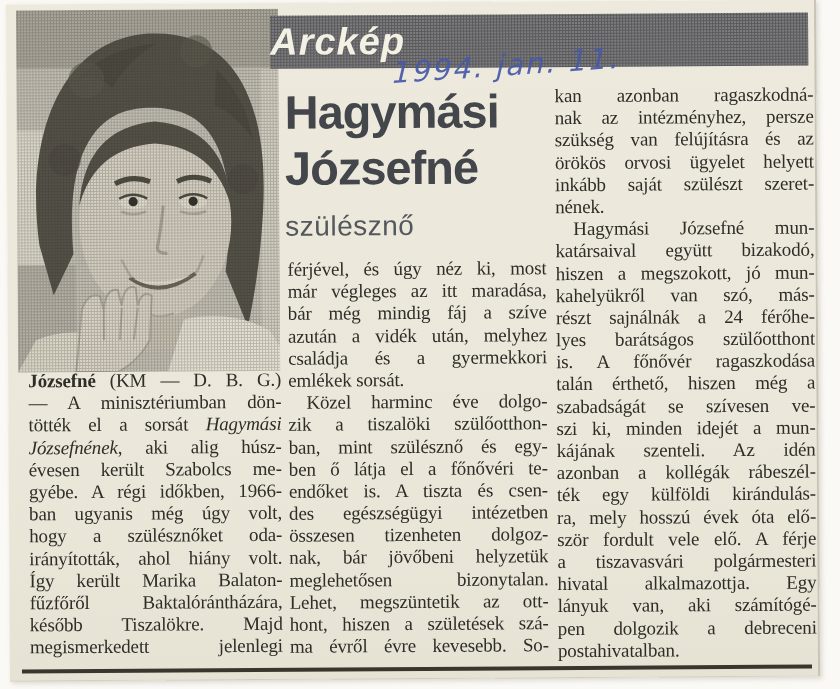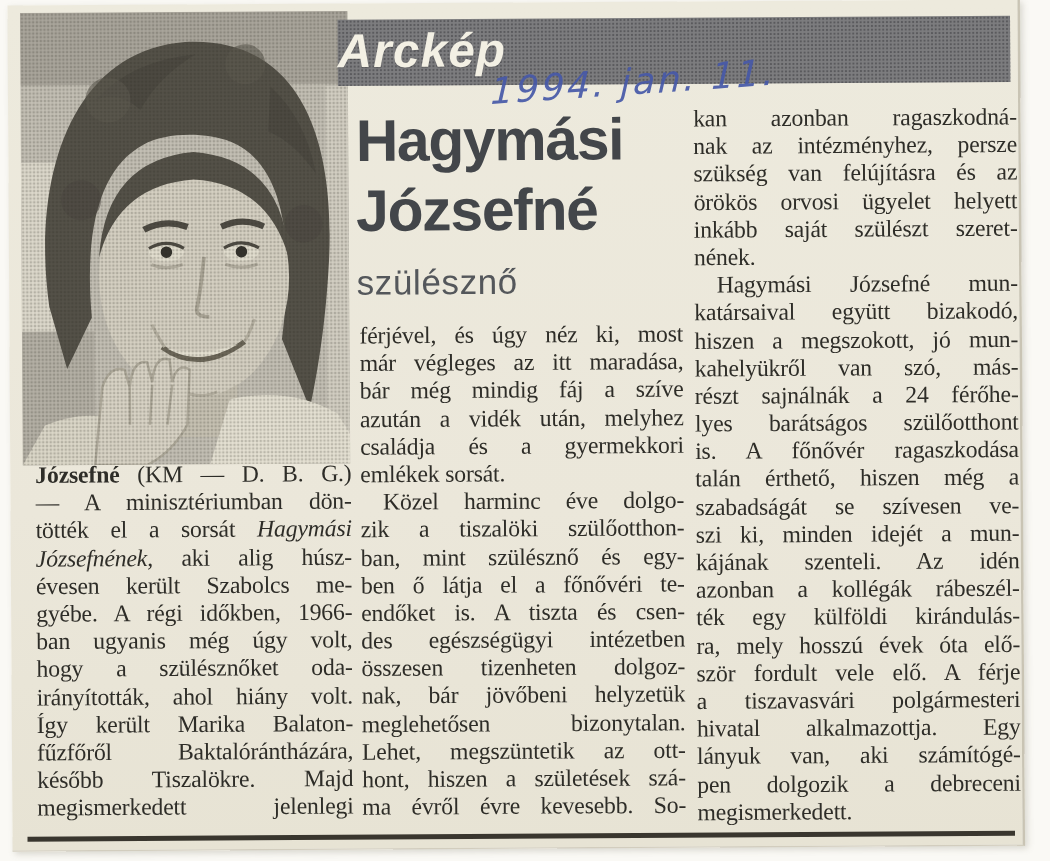--- a/index.html
+++ b/index.html
@@ -202,18 +202,18 @@
         <div class="line"><span>szi ki, minden idejét a mun-</span></div>
         <div class="line"><span>kájának szenteli. Az idén</span></div>
         <div class="line"><span>azonban a kollégák rábeszél-</span></div>
         <div class="line"><span>ték egy külföldi kirándulás-</span></div>
         <div class="line"><span>ra, mely hosszú évek óta elő-</span></div>
         <div class="line"><span>ször fordult vele elő. A férje</span></div>
         <div class="line"><span>a tiszavasvári polgármesteri</span></div>
         <div class="line"><span>hivatal alkalmazottja. Egy</span></div>
         <div class="line"><span>lányuk van, aki számítógé-</span></div>
         <div class="line"><span>pen dolgozik a debreceni</span></div>
-        <div class="line no-just"><span>megismerkedett.</span></div>
+        <div class="line no-just"><span>postahivatalban.</span></div>
       </div>
 
     <div class="bottom-rule"></div>
   </div>
 </div>
 
 </body></html>

